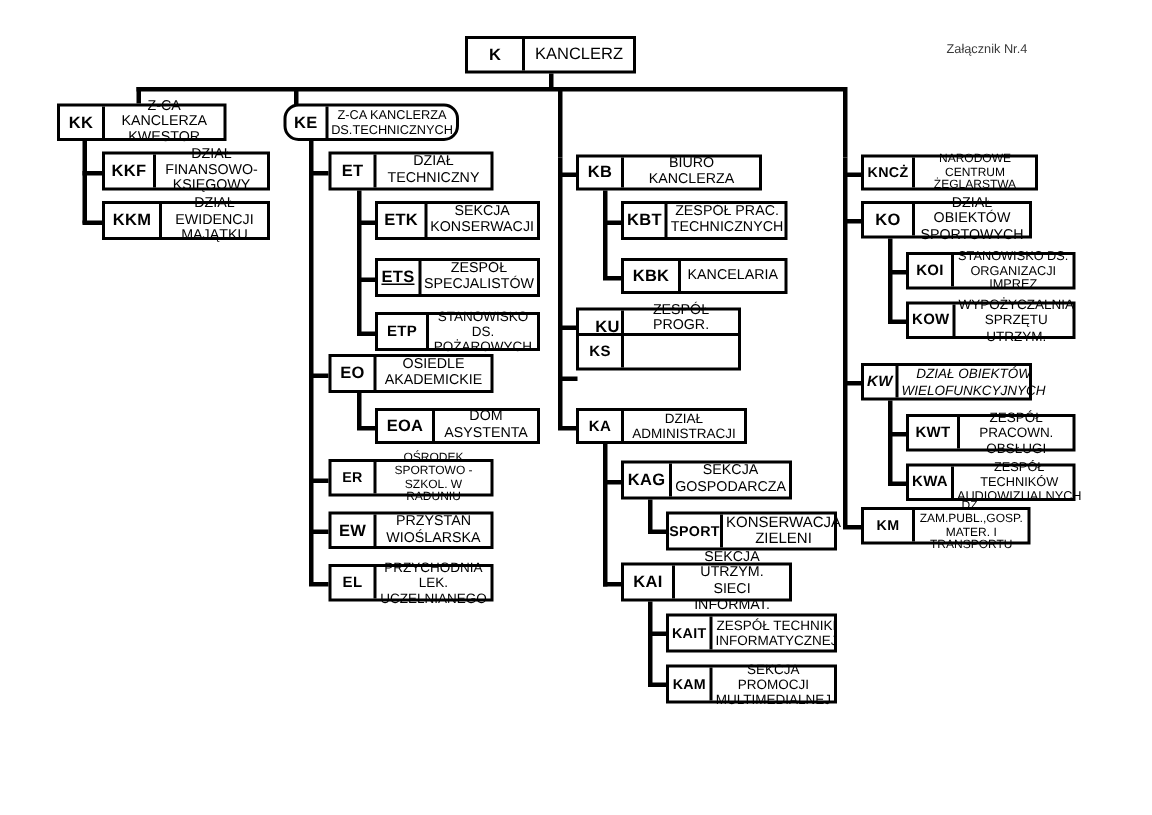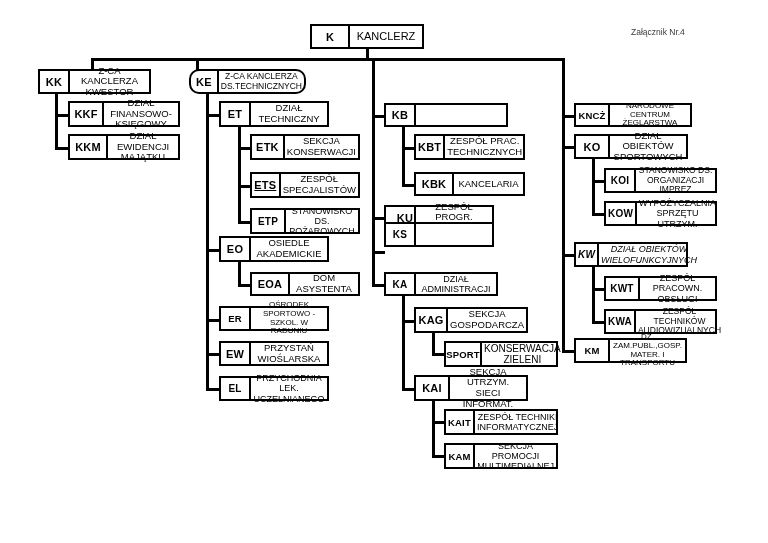--- a/index.html
+++ b/index.html
@@ -183,20 +183,21 @@
   </div>
 
   <div class="ln v thick" style="left:372px;top:105px;height:180px;"></div>
   <div class="ln h thick" style="left:372px;top:115px;width:13px;"></div>
   <div class="ln h thick" style="left:372px;top:217px;width:13px;"></div>
   <div class="ln h thick" style="left:372px;top:251px;width:13px;"></div>
   <div class="ln h thick" style="left:372px;top:284px;width:13px;"></div>
 
   <div class="node s11" style="left:384px;top:103px;width:124px;height:24px;">
     <div class="code" style="width:30px;">KB</div>
+    <div class="nm">BIURO KANCLERZA</div>
   </div>
 
   <div class="ln v thick" style="left:402px;top:127px;height:59px;"></div>
   <div class="ln h thick" style="left:402px;top:147px;width:13px;"></div>
   <div class="ln h thick" style="left:402px;top:184px;width:13px;"></div>
 
   <div class="node s11" style="left:414px;top:134px;width:111px;height:26px;">
     <div class="code" style="width:34px;">KBT</div>
     <div class="nm">ZESPÓŁ PRAC.
 TECHNICZNYCH</div>

